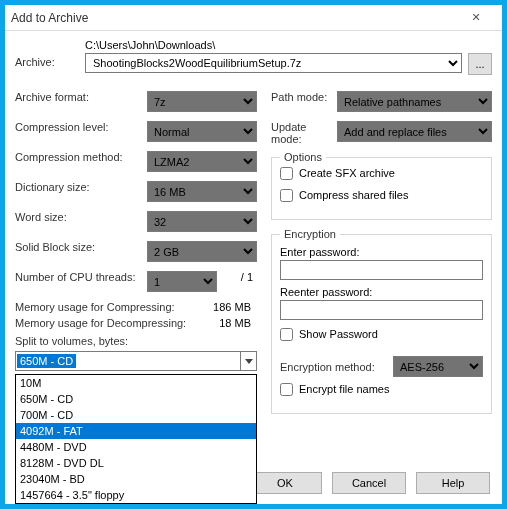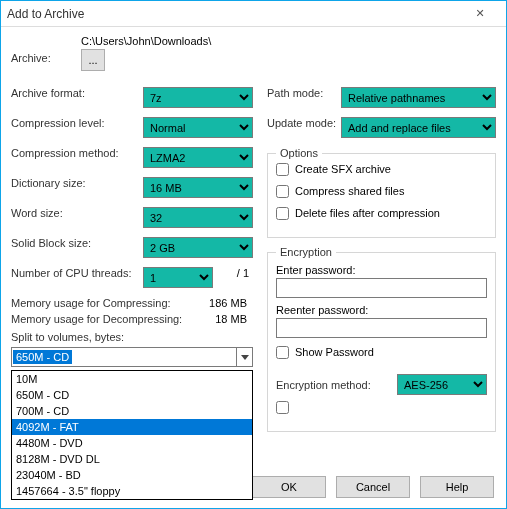--- a/index.html
+++ b/index.html
@@ -1,32 +1,32 @@
 <!DOCTYPE html>
 <html><head>
 <meta charset="utf-8">
 <style>
   * { box-sizing: border-box; font-family: "Segoe UI", Tahoma, sans-serif; font-size: 11px; }
   body { margin: 0; background: #f0f0f0; }
-  .window { width: 507px; height: 509px; background: #fff; border: 1px solid #0ea5e9; position: relative; }
+  .window { width: 507px; height: 509px; background: #fff; border: 5px solid #0ea5e9; position: relative; }
   .titlebar { height: 26px; background: #fff; border-bottom: 1px solid #ddd; display: flex; align-items: center; padding: 0 6px; color: #333; }
   .titlebar .title { flex: 1; font-size: 12px; }
   .titlebar .closebtn { width: 40px; height: 22px; display: flex; align-items:center; justify-content:center; font-size: 14px; color:#555; cursor:pointer;}
   .body { padding: 8px 10px 0 10px; }
   .row { display:flex; align-items:center; margin-bottom: 6px; }
   .lbl { color:#333; }
   .archive-path { font-size: 11px; margin-bottom: 2px; }
   .archive-line { display:flex; gap:6px; margin-bottom:10px;}
   .archive-select { flex:1; height:20px; border:1px solid #7a7a7a; padding: 1px 3px; background:#fff; }
   .browse-btn { width:24px; height:22px; border:1px solid #adadad; background:#e1e1e1; display:flex;align-items:center;justify-content:center; cursor:pointer;}
   .cols { display:flex; gap:14px; }
   .col { flex:1; }
   .form-row { display:flex; align-items:flex-start; margin-bottom:8px; height:22px; }
   .form-row .lbl { flex:1; }
-  select.ctrl { width:110px; height:21px; border:1px solid #7a7a7a; background:#14b8a6; padding:0 2px; }
+  select.ctrl { width:110px; height:21px; border:1px solid #7a7a7a; background:#737373; padding:0 2px; }
   select.ctrl-w { width:155px; }
   .right-text { width:40px; text-align:right; padding-right:4px;}
   fieldset { border:1px solid #d6d6d6; margin:0 0 8px 0; padding:4px 8px 8px 8px; }
   fieldset legend { padding:0 4px; color:#333; }
   .chk-row { display:flex; align-items:flex-start; height:22px; gap:6px; }
   .chk-row input { margin:0; }
   .txt { width:100%; height:20px; border:1px solid #7a7a7a; padding:1px 3px; }
   .mem-row { display:flex; margin-top:4px; margin-bottom:4px;}
   .mem-row .lbl { flex:1; }
   .mem-row .val { width:60px; text-align:right; padding-right:6px; }
@@ -54,20 +54,23 @@
       <span>✕</span>
     </div>
   </div>
 
   <div class="body">
     <div class="row">
       <div class="lbl" style="width:70px">Archive:</div>
       <div style="flex:1">
         <div class="archive-path">C:\Users\John\Downloads\</div>
         <div class="archive-line">
+          <select class="archive-select">
+            <option>ShootingBlocks2WoodEquilibriumSetup.7z</option>
+          </select>
           <div class="browse-btn">
               <span>...</span>
             </div>
         </div>
       </div>
     </div>
 
     <div class="cols">
 
       <div class="col">
@@ -146,42 +149,39 @@
         <fieldset>
           <legend>Options</legend>
           <div class="chk-row">
               <input type="checkbox" style="">
               <span>Create SFX archive</span>
             </div>
           <div class="chk-row">
               <input type="checkbox" style="">
               <span>Compress shared files</span>
             </div>
-          <div class="chk-row">
-              <input type="checkbox" style="">
-              <span>Delete files after compression</span>
-            </div>
         </fieldset>
 
         <fieldset>
           <legend>Encryption</legend>
           <span class="enc-lbl">Enter password:</span>
           <input class="txt" type="password" style="">
           <span class="enc-lbl" style="margin-top:6px">Reenter password:</span>
           <input class="txt" type="password" style="">
           <div class="chk-row" style="margin-top:8px">
               <input type="checkbox" style="">
               <span>Show Password</span>
             </div>
           <div class="enc-method">
             <span class="lbl">Encryption method:</span>
             <select class="ctrl" style="width:90px"><option>AES-256</option></select>
           </div>
           <div class="chk-row">
               <input type="checkbox" style="">
+              <span>Encrypt file names</span>
             </div>
         </fieldset>
       </div>
     </div>
   </div>
 
   <div class="btnbar">
     <div class="btn">
         <span>OK</span>
       </div>

